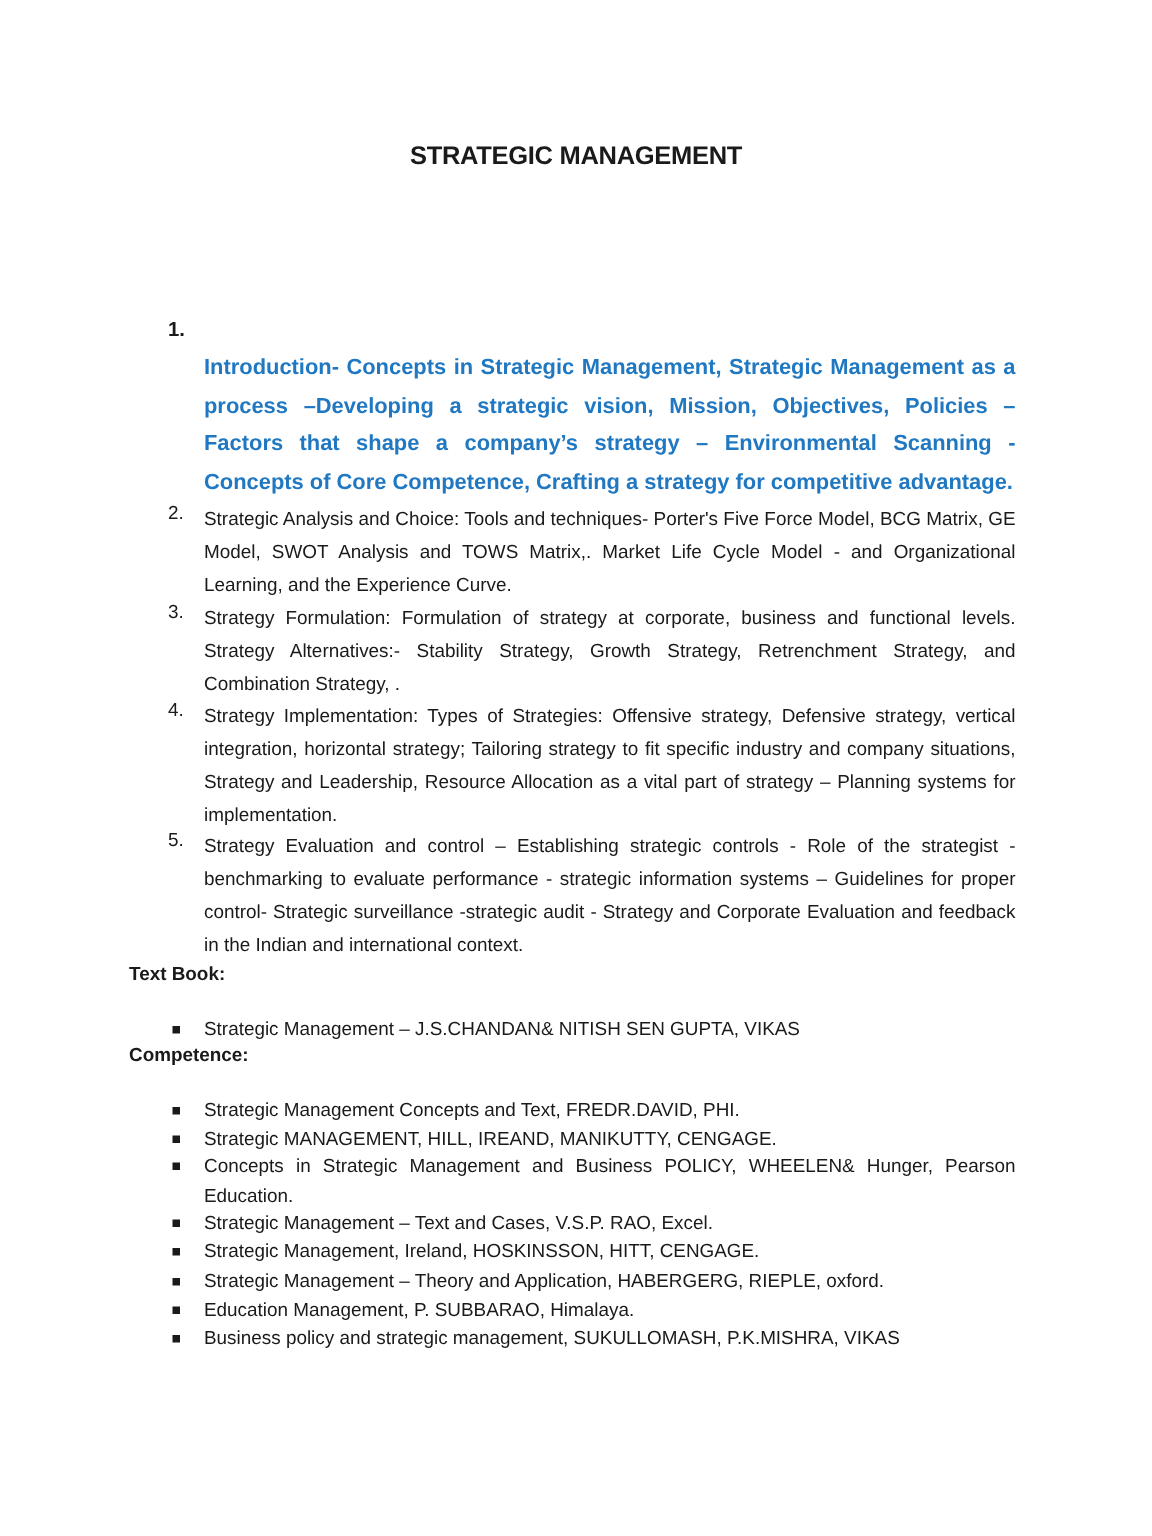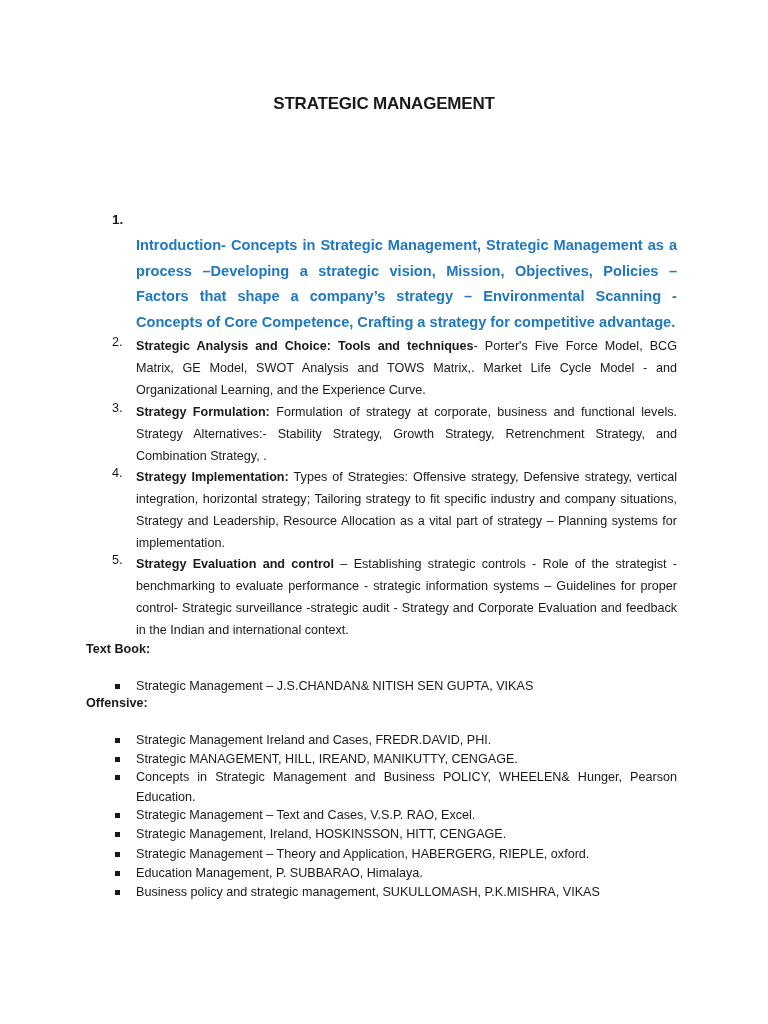--- a/index.html
+++ b/index.html
@@ -18,21 +18,21 @@
     }
     .objective b { font-weight: bold; }
     ol.topics { position: absolute; left: 0; top: 0; margin: 0; padding: 0; list-style: none; }
     .topic { position: absolute; left: 91px; width: 586px; }
     .topic .num { position: absolute; left: 21px; top: 0; font-size: 12.6px; }
     .topic .body {
       position: absolute; left: 45px; width: 541px;
       font-size: 12.6px; line-height: 22px; text-align: justify;
       text-align-last: left;
     }
-    .topic .body b { font-weight: bold; }
+    .topic .body b { font-weight: normal; }
     .topic.highlight .num { font-weight: bold; font-size: 13.5px; color: #1a1a1a; }
     .topic.highlight .body {
       color: #1f78c1; font-weight: bold; font-size: 14.6px; line-height: 25.5px; margin-top: 24px;
     }
     .heading {
       position: absolute; left: 86px; font-weight: bold; font-size: 12.6px;
     }
     ul.refs { position: absolute; left: 0; top: 0; margin: 0; padding: 0; list-style: none; }
     .ref { position: absolute; left: 113px; width: 564px; font-size: 12.6px; line-height: 19.5px; }
     .ref .bullet {
@@ -73,26 +73,26 @@
 
   <div class="heading" style="top:642px;">Text Book:</div>
 
   <ul class="refs">
     <li class="ref" style="top:677px;">
       <span class="bullet"></span>
       <span class="text">Strategic Management – J.S.CHANDAN&amp; NITISH SEN GUPTA, VIKAS</span>
     </li>
   </ul>
 
-  <div class="heading" style="top:696px;">Offensive:</div>
+  <div class="heading" style="top:696px;">Competence:</div>
 
   <ul class="refs">
     <li class="ref" style="top:731px;">
       <span class="bullet"></span>
-      <span class="text">Strategic Management Ireland and Cases, FREDR.DAVID, PHI.</span>
+      <span class="text">Strategic Management Concepts and Text, FREDR.DAVID, PHI.</span>
     </li>
     <li class="ref" style="top:750px;">
       <span class="bullet"></span>
       <span class="text">Strategic MANAGEMENT, HILL, IREAND, MANIKUTTY, CENGAGE.</span>
     </li>
     <li class="ref" style="top:768px;">
       <span class="bullet"></span>
       <span class="text">Concepts in Strategic Management and Business POLICY, WHEELEN&amp; Hunger, Pearson Education.</span>
     </li>
     <li class="ref" style="top:806px;">

